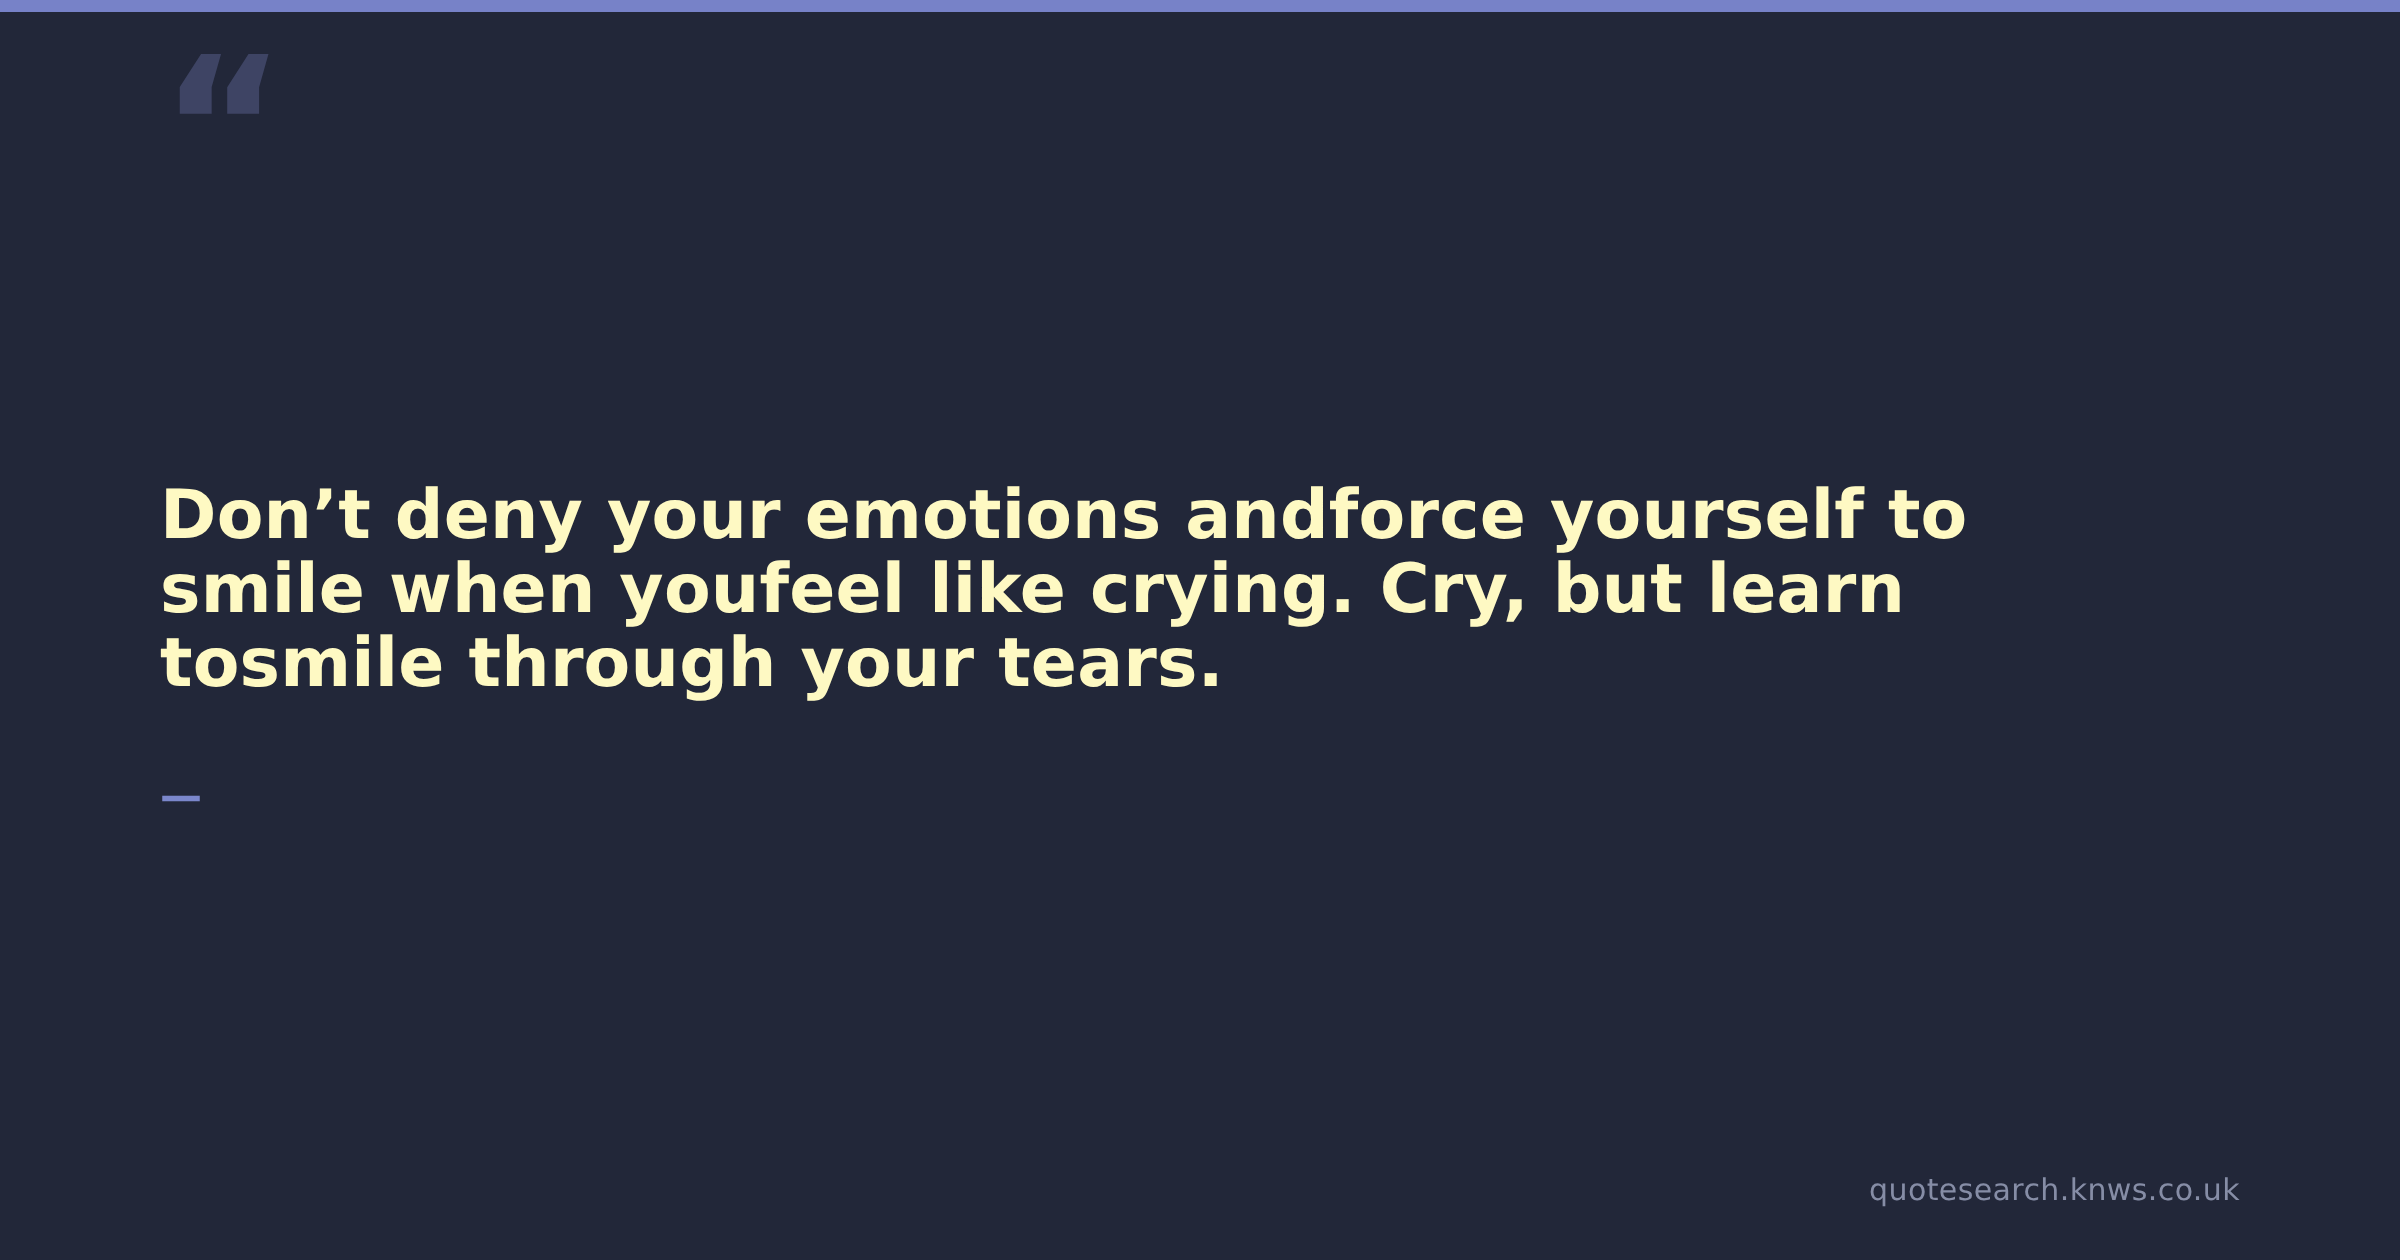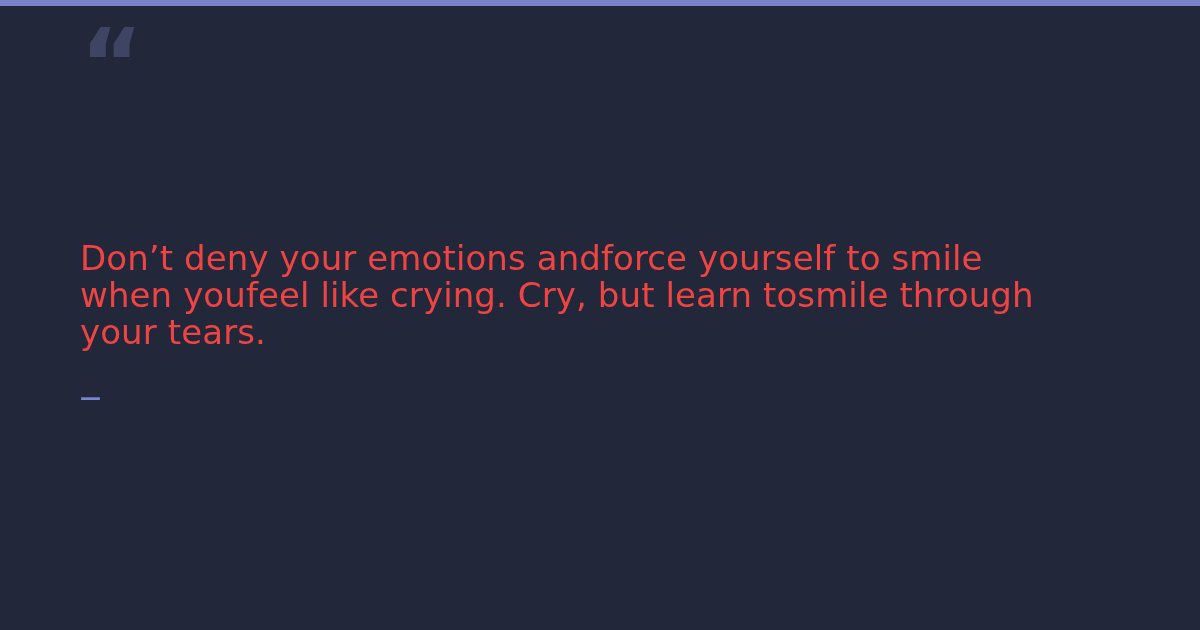--- a/index.html
+++ b/index.html
@@ -48,22 +48,22 @@
   .content {
     position: absolute;
     left: 80px;
     top: 240px;
     width: 1040px;
   }
 
   .quote-text {
     font-size: 34px;
     line-height: 37px;
-    color: #ef4444;
-    font-weight: 400;
+    color: #fef9c3;
+    font-weight: 700;
     letter-spacing: 0.1px;
     margin: 0;
     max-width: 990px;
   }
 
   .attribution {
     margin-top: 35px;
     font-size: 21px;
     line-height: 24px;
     font-weight: 700;
@@ -102,14 +102,15 @@
   <div class="content">
 
     <p class="quote-text">Don’t deny your emotions andforce yourself to smile when youfeel like crying. Cry, but learn tosmile through your tears.</p>
 
     <div class="attribution">
       <span class="dash">—</span>
     </div>
 
   </div>
 
+  <div class="footer-url">quotesearch.knws.co.uk</div>
 
 </div>
 
 </body></html>

